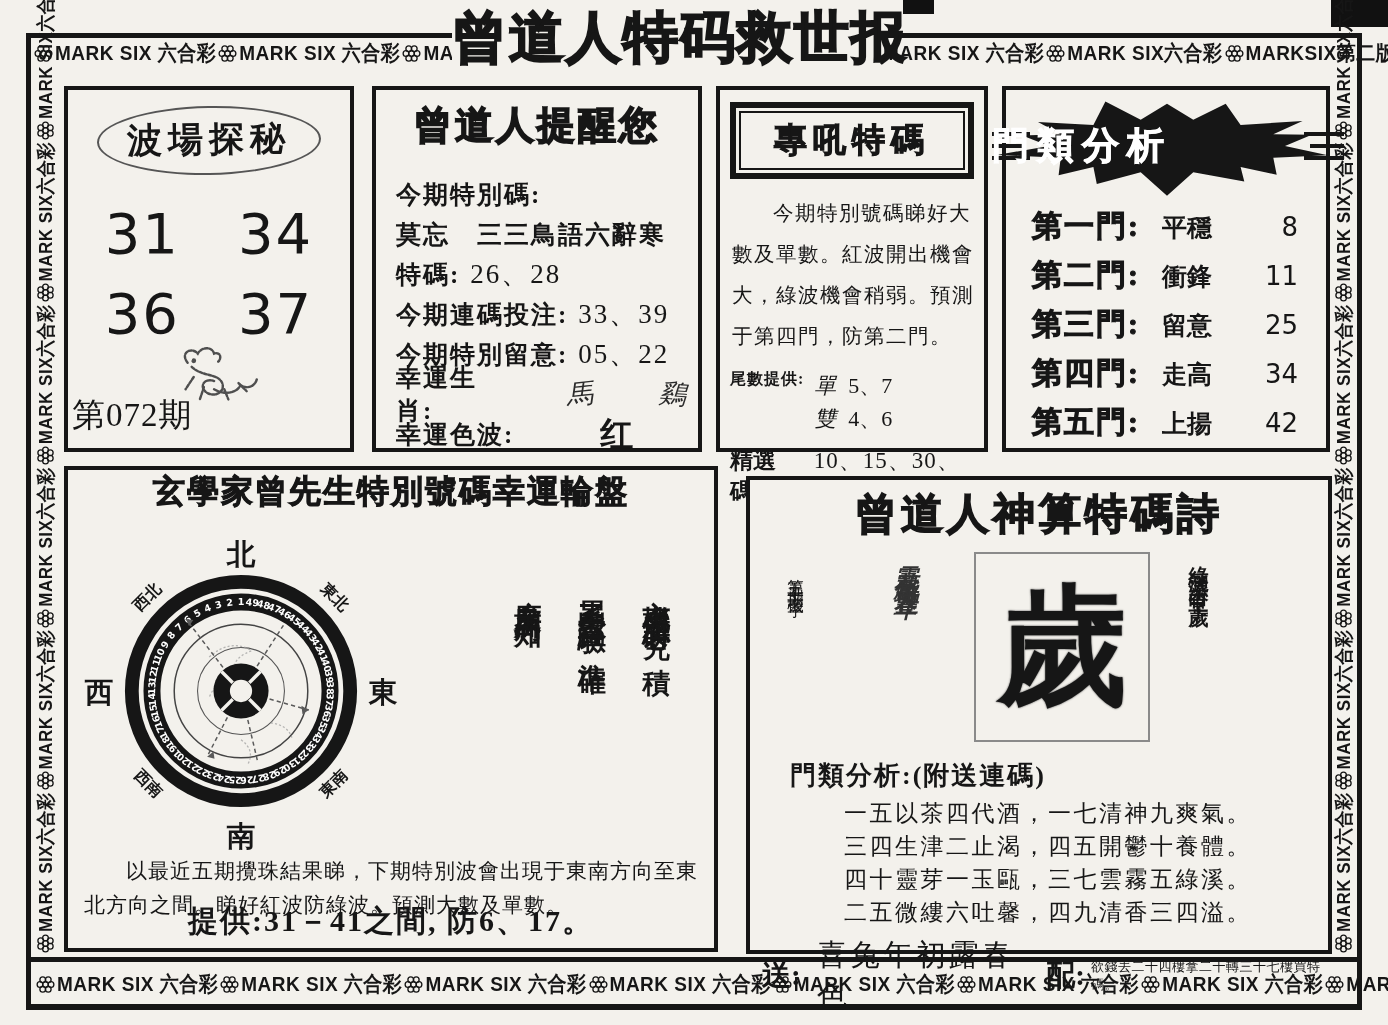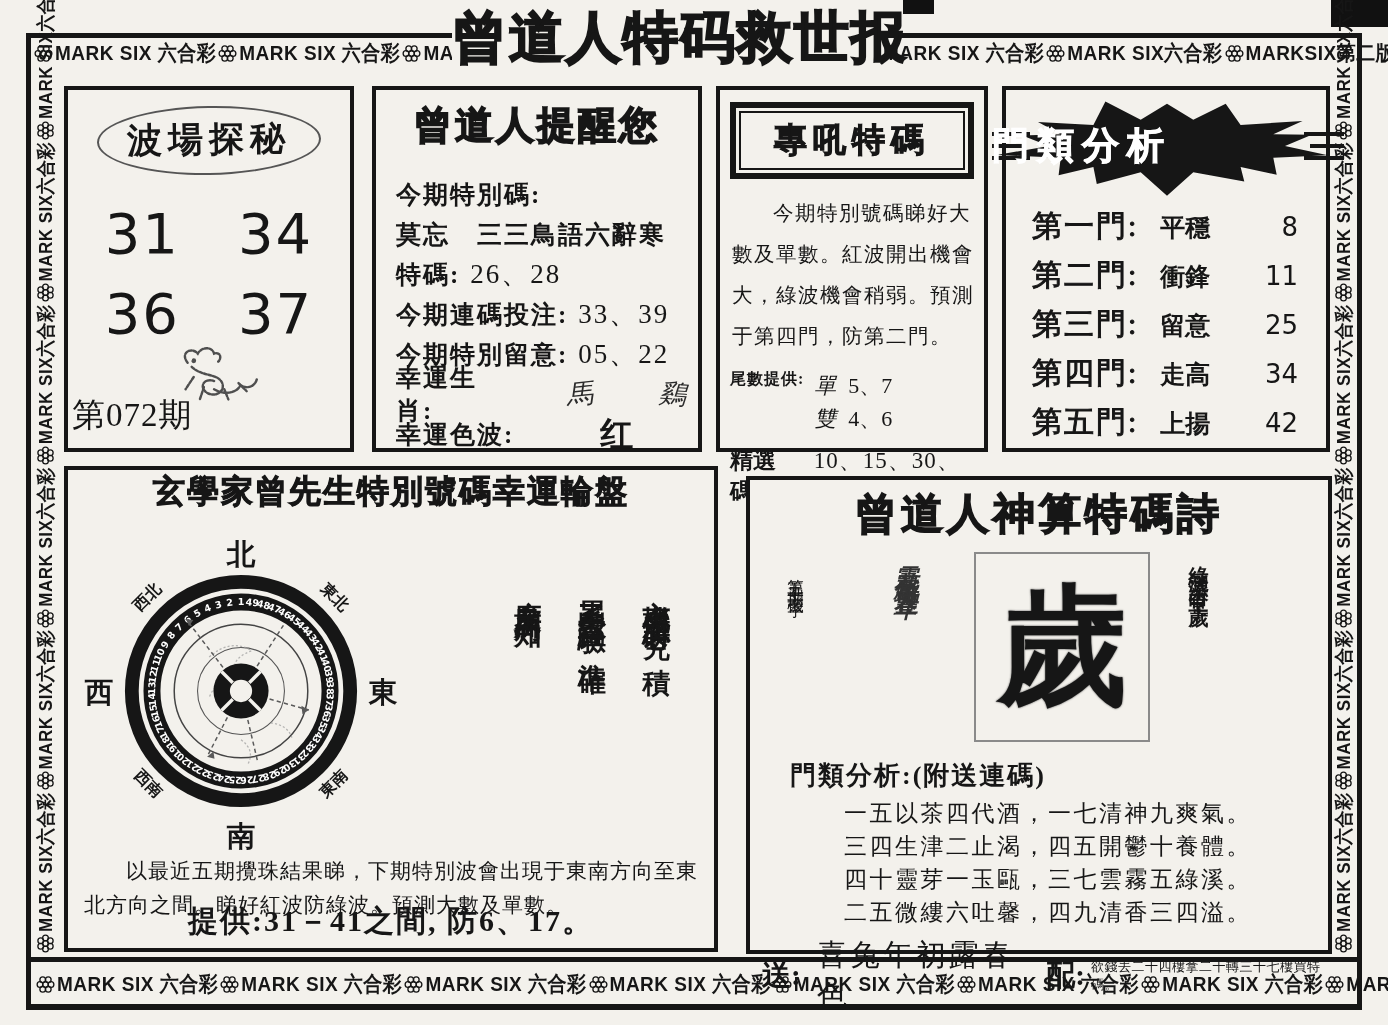--- a/index.html
+++ b/index.html
@@ -64,21 +64,21 @@
   .selrow{display:flex;margin:10px 0 0 10px;align-items:baseline}
   .slab{font-size:23px;font-weight:800}
   .sval{font-size:23px;margin-left:8px;letter-spacing:1px}
 
   
   #burst-svg{position:absolute;left:-14px;top:6px;width:352px;height:100px;overflow:visible}
   #burst-label{position:absolute;left:-14px;top:6px;width:352px;height:100px;display:flex;align-items:center;
                color:#fff;font-size:37px;font-weight:900;letter-spacing:8px;-webkit-text-stroke:1px #fff}
   #gate-rows{position:absolute;left:26px;right:18px;top:116px}
   .gaterow{display:flex;align-items:baseline;height:49px}
-  .gl{font-size:30px;font-weight:400;letter-spacing:2px;-webkit-text-stroke:1px #161616}
+  .gl{font-size:30px;font-weight:700;letter-spacing:2px;-webkit-text-stroke:1px #161616}
   .gn{font-size:25px;margin-left:22px;font-weight:600}
   .gv{margin-left:auto;font-size:26px;padding-right:10px;font-family:"DejaVu Sans",sans-serif}
 
   
   .wheel-title{text-align:center;font-size:32px;font-weight:800;letter-spacing:2px;-webkit-text-stroke:1px #161616}
   #wheel-svg{position:absolute;left:14px;top:62px;width:318px;height:318px}
   .wheel-num{fill:#fff;font-size:9px;font-family:"DejaVu Sans",sans-serif;font-weight:bold;text-anchor:middle}
   .dir{font-weight:bold;text-anchor:middle;fill:#161616;font-family:"Liberation Serif",serif}
   .dir-big{font-size:27px}
   .dir-sm{font-size:15px}

